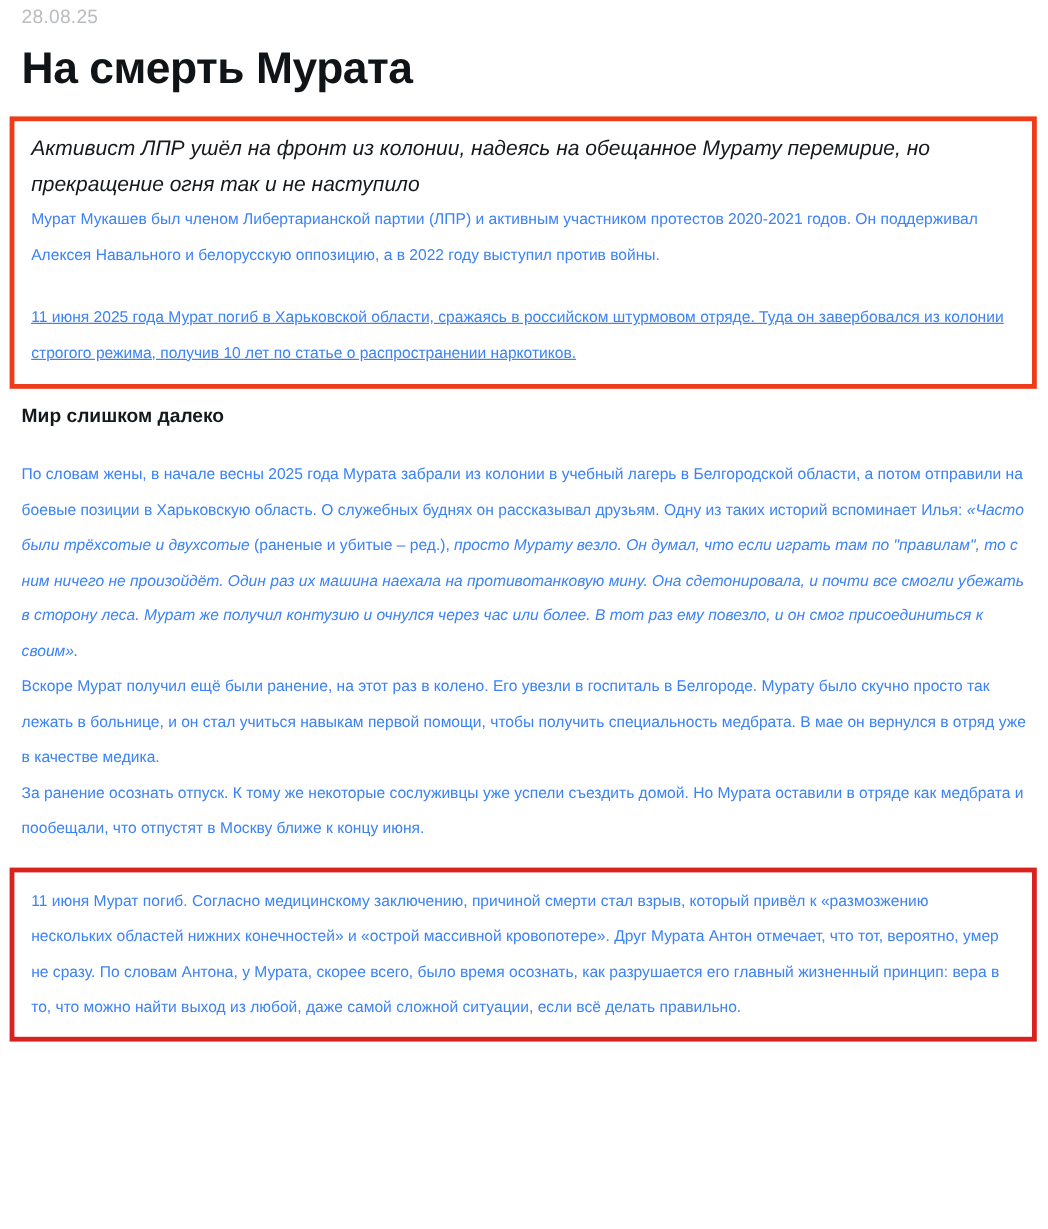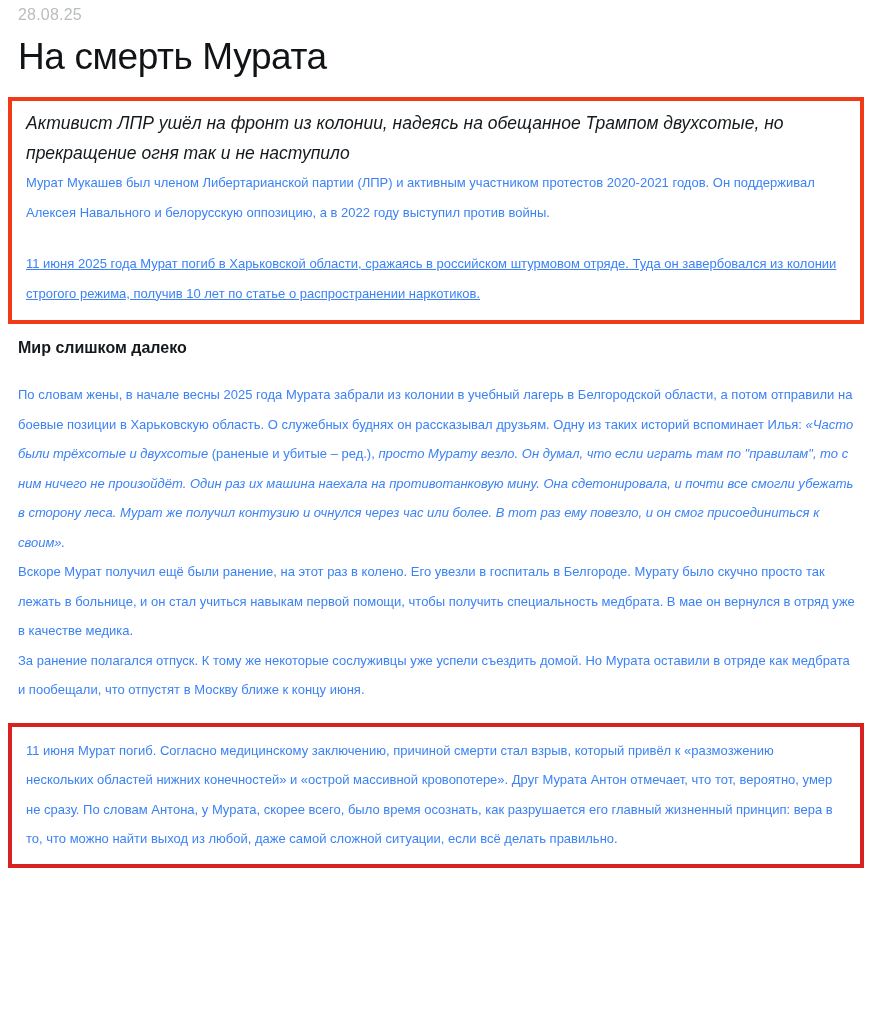--- a/index.html
+++ b/index.html
@@ -36,21 +36,21 @@
     color: #b9bdc0;
     letter-spacing: 0.2px;
     padding-top: 7px;
     font-family: "Liberation Sans", "DejaVu Sans", sans-serif;
   }
 
   
   .article-title {
     font-size: 37px;
     line-height: 42px;
-    font-weight: normal;
+    font-weight: bold;
     letter-spacing: -0.4px;
     color: #111416;
     margin: 14px 0 16px 0;
     padding: 0;
   }
 
   
   .redbox {
     box-sizing: border-box;
     margin: 19px 9px 0 8px;
@@ -102,33 +102,33 @@
 
 <div class="page">
 
   <div class="gutter">
     <div class="article-date">28.08.25</div>
 
     <h1 class="article-title">На смерть Мурата</h1>
   </div>
 
   <div class="redbox">
-    <p class="lead">Активист ЛПР ушёл на фронт из колонии, надеясь на обещанное Трампом двухсотые, но прекращение огня так и не наступило</p>
+    <p class="lead">Активист ЛПР ушёл на фронт из колонии, надеясь на обещанное Мурату перемирие, но прекращение огня так и не наступило</p>
     <p class="body">Мурат Мукашев был членом Либертарианской партии (ЛПР) и активным участником протестов 2020-2021 годов. Он поддерживал Алексея Навального и белорусскую оппозицию, а в 2022 году выступил против войны.</p>
     <p class="body">11 июня 2025 года Мурат погиб в Харьковской области, сражаясь в российском штурмовом отряде. Туда он завербовался из колонии строгого режима, получив 10 лет по статье о распространении наркотиков.</p>
   </div>
 
   <div class="gutter">
 
     <h2 class="section-heading">Мир слишком далеко</h2>
 
     <p class="body flow first"><span>По словам жены, в начале весны 2025 года Мурата забрали из колонии в учебный лагерь в Белгородской области, а потом отправили на боевые позиции в Харьковскую область. О служебных буднях он рассказывал друзьям. Одну из таких историй вспоминает Илья: </span><em class="q">«Часто были трёхсотые и двухсотые </em><span class="up">(раненые и убитые – ред.), </span><em class="q">просто Мурату везло. Он думал, что если играть там по "правилам", то с ним ничего не произойдёт. Один раз их машина наехала на противотанковую мину. Она сдетонировала, и почти все смогли убежать в сторону леса. Мурат же получил контузию и очнулся через час или более. В тот раз ему повезло, и он смог присоединиться к своим».</em></p>
 
     <p class="body flow">Вскоре Мурат получил ещё были ранение, на этот раз в колено. Его увезли в госпиталь в Белгороде. Мурату было скучно просто так лежать в больнице, и он стал учиться навыкам первой помощи, чтобы получить специальность медбрата. В мае он вернулся в отряд уже в качестве медика.</p>
 
-    <p class="body flow">За ранение полагался отпуск. К тому же некоторые сослуживцы уже успели съездить домой. Но Мурата оставили в отряде как медбрата и пообещали, что отпустят в Москву ближе к концу июня.</p>
+    <p class="body flow">За ранение осознать отпуск. К тому же некоторые сослуживцы уже успели съездить домой. Но Мурата оставили в отряде как медбрата и пообещали, что отпустят в Москву ближе к концу июня.</p>
   </div>
 
   <div class="redbox second">
     <p class="body">11 июня Мурат погиб. Согласно медицинскому заключению, причиной смерти стал взрыв, который привёл к «размозжению нескольких областей нижних конечностей» и «острой массивной кровопотере». Друг Мурата Антон отмечает, что тот, вероятно, умер не сразу. По словам Антона, у Мурата, скорее всего, было время осознать, как разрушается его главный жизненный принцип: вера в то, что можно найти выход из любой, даже самой сложной ситуации, если всё делать правильно.</p>
   </div>
 
 </div>
 
 </body></html>

